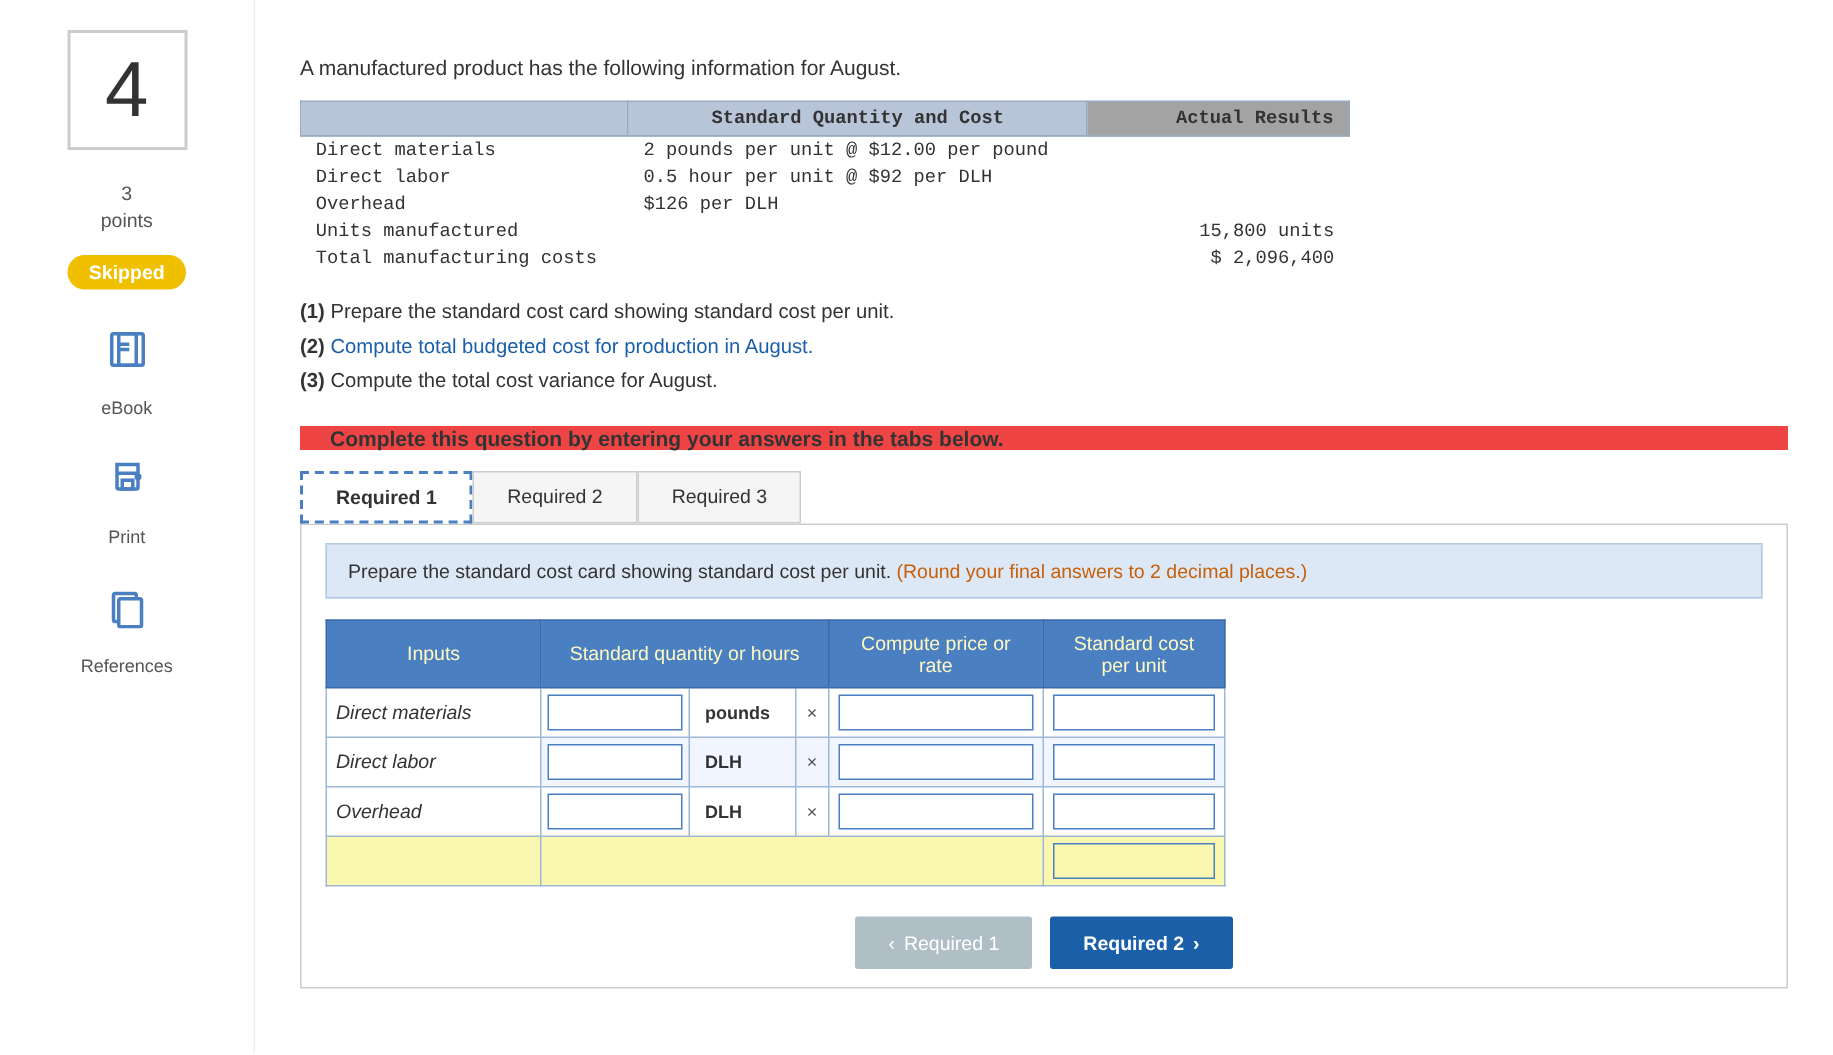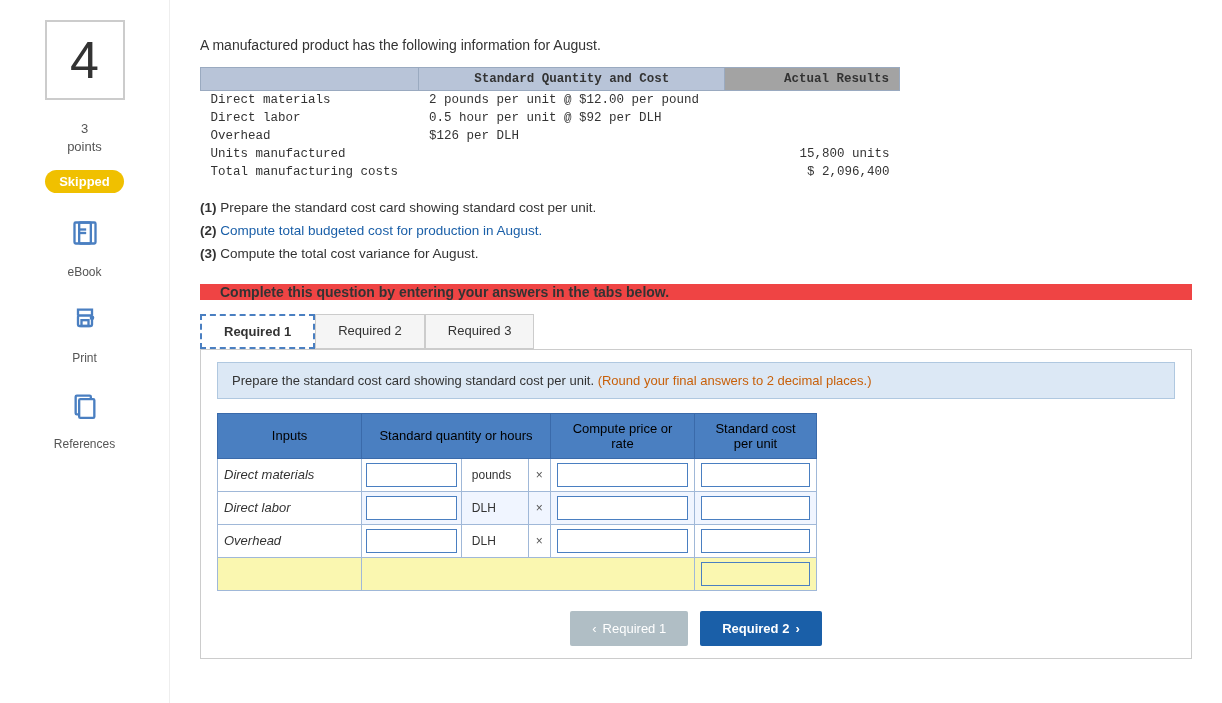--- a/index.html
+++ b/index.html
@@ -156,21 +156,21 @@
     }
     .tab-instruction span.orange { color: #c8600a; }
     
     .data-table {
       border-collapse: collapse;
       width: 600px;
       font-size: 13px;
     }
     .data-table th {
       background: #4a7fc1;
-      color: #000000;
+      color: #fef9c3;
       text-align: center;
       padding: 7px 10px;
       border: 1px solid #3a6aaa;
       font-weight: normal;
     }
     .data-table td {
       border: 1px solid #a0b8d8;
       padding: 4px 6px;
       vertical-align: middle;
     }
@@ -187,20 +187,21 @@
       height: 24px;
       padding: 2px 4px;
       font-size: 12px;
       outline: none;
       background: #fff;
     }
     .unit-label {
       font-size: 12px;
       color: #333;
       padding: 0 4px;
+      font-weight: bold;
     }
     .times-symbol {
       font-size: 12px;
       color: #555;
     }
     .total-row td {
       background: #faf7b0 !important;
     }
     
     .nav-buttons {

